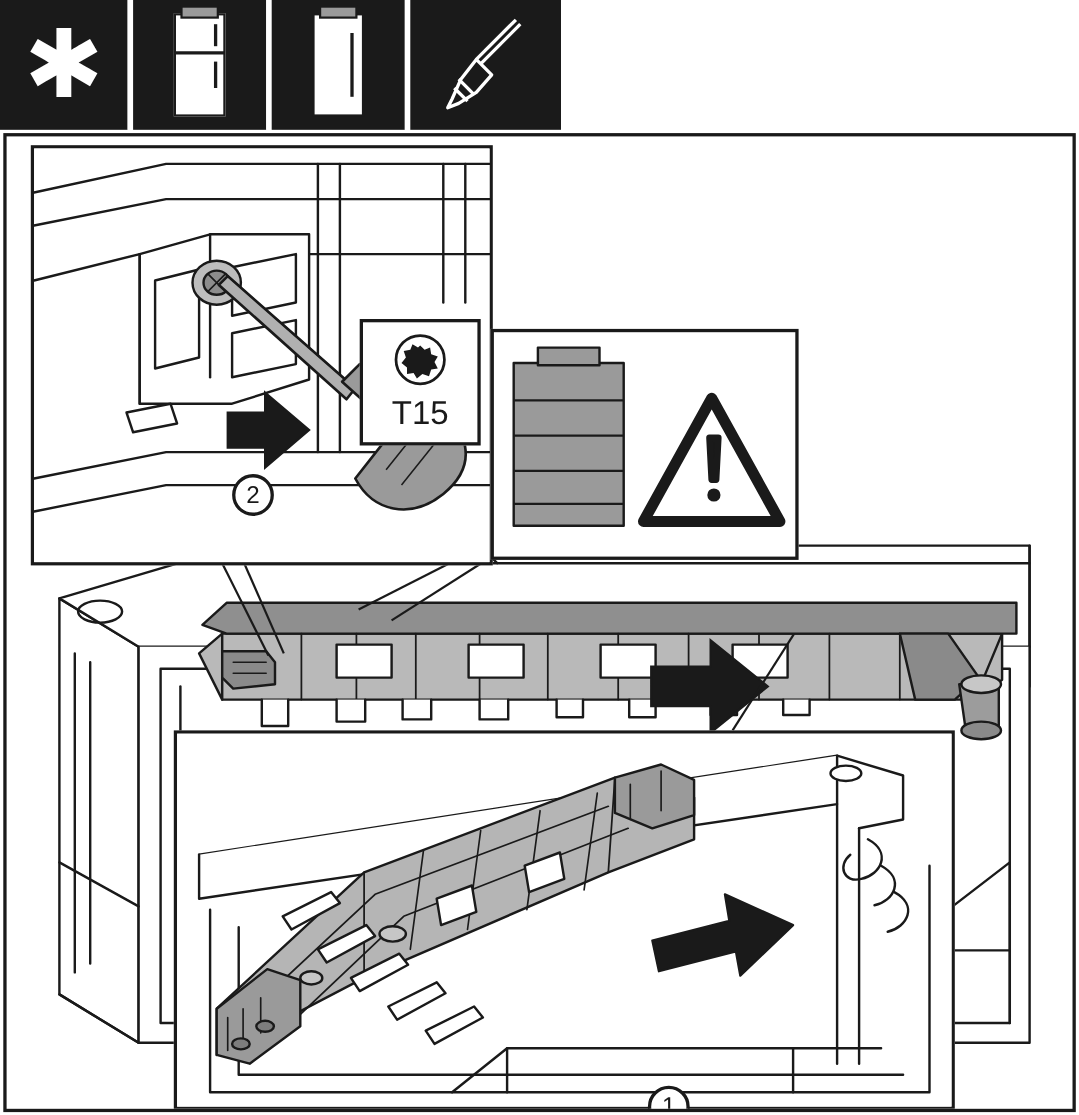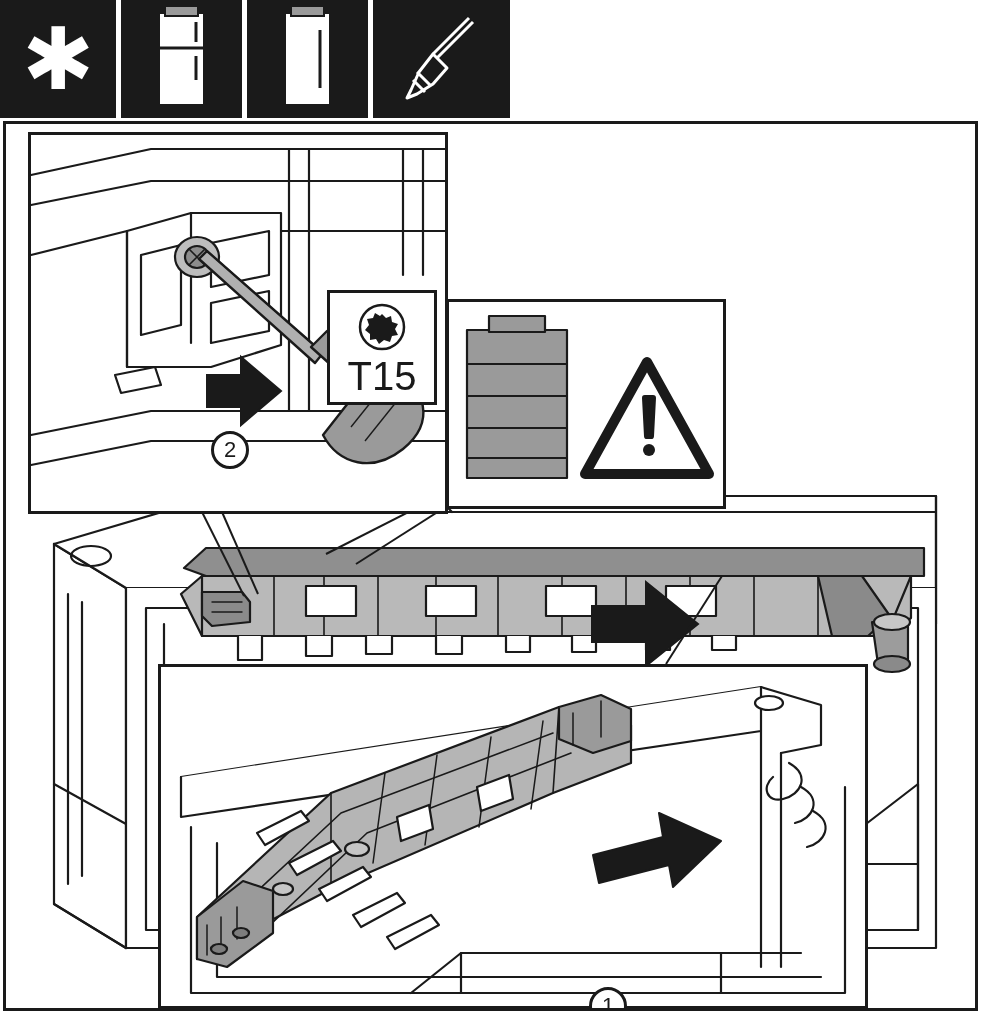--- a/index.html
+++ b/index.html
@@ -110,21 +110,21 @@
     left: 296px;
     top: 155px;
     width: 110px;
     height: 115px;
     background: #ffffff;
     border: 3px solid #1a1a1a;
     box-sizing: border-box;
     text-align: center;
   }
   #t15-text {
-    font-size: 40px;
+    font-size: 30px;
     line-height: 42px;
     color: #1a1a1a;
     font-family: "Liberation Sans", sans-serif;
   }
   svg.layer {
     position: absolute;
     left: 0;
     top: 0;
     overflow: visible;
   }

